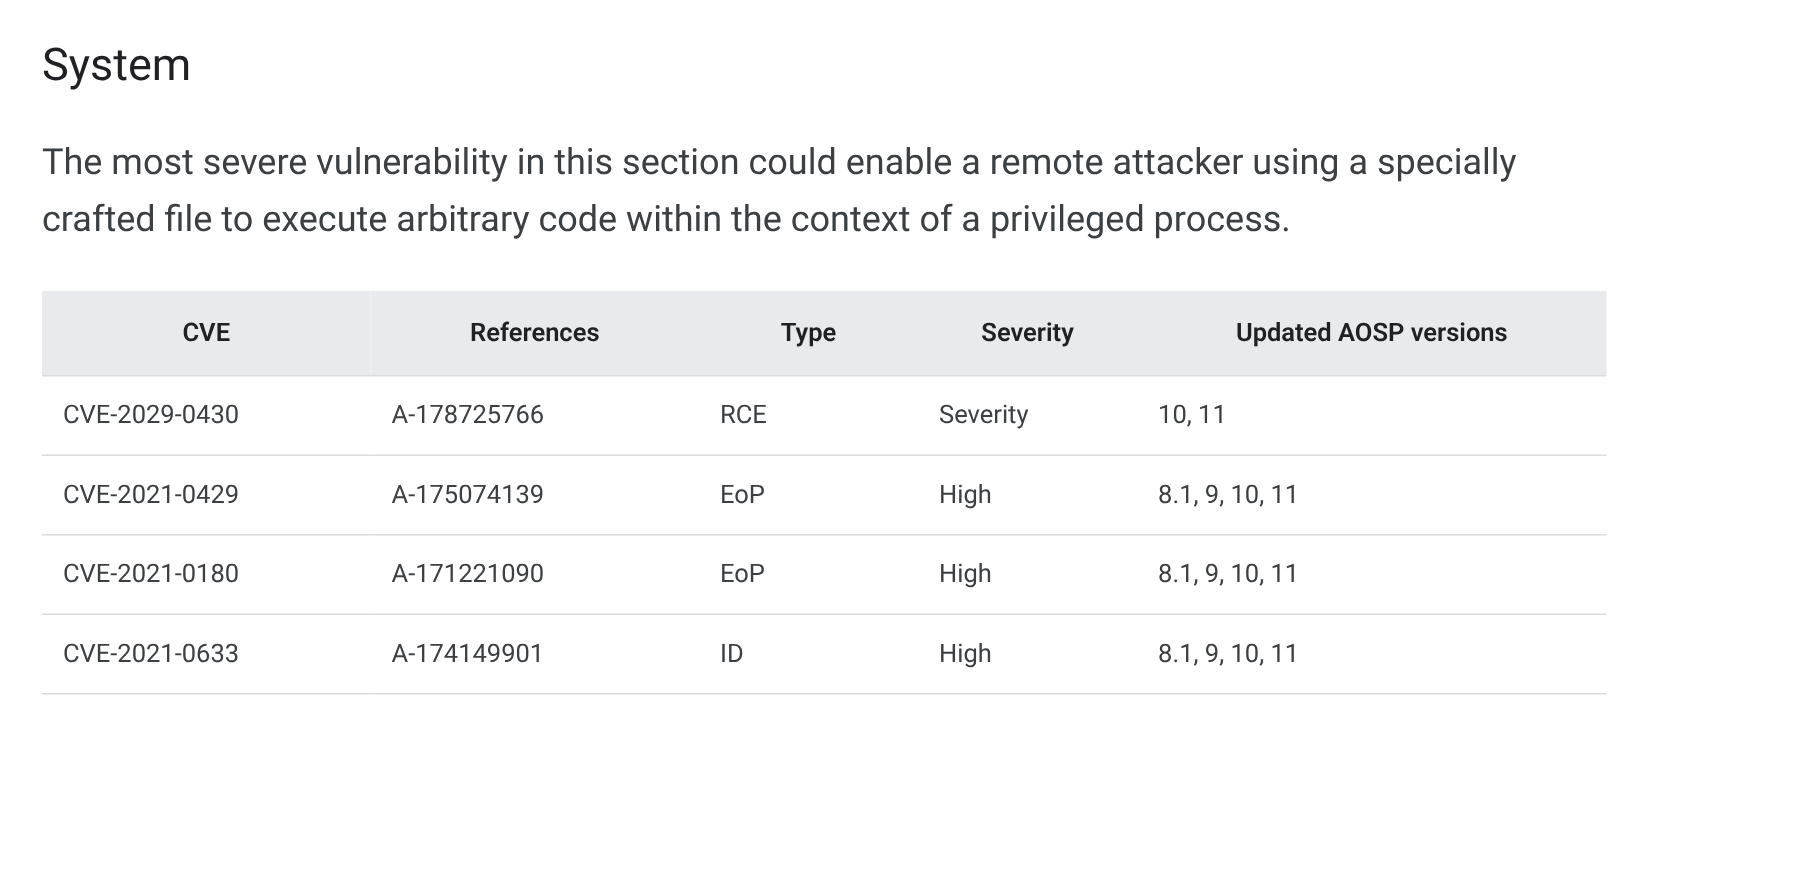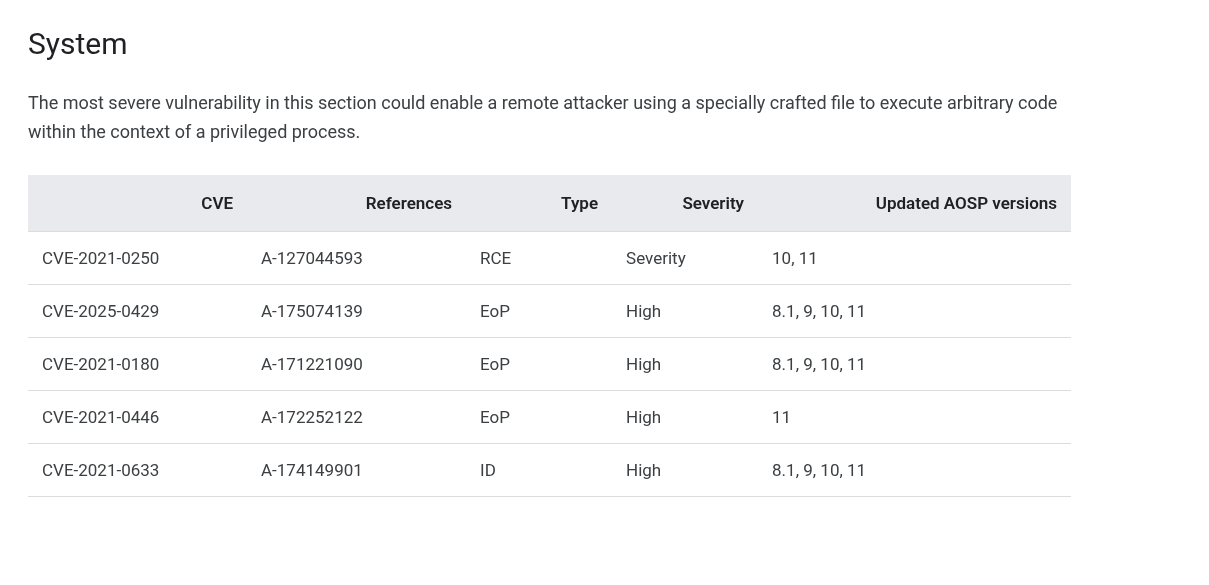--- a/index.html
+++ b/index.html
@@ -14,33 +14,33 @@
     box-sizing: border-box;
     padding: 18px 28px 28px 28px;
   }
   h2.section-title {
     font-size: 30px;
     font-weight: 400;
     margin: 8px 0 28px 0;
     color: #202124;
   }
   p.section-desc {
-    font-size: 18px;
+    font-size: 24px;
     line-height: 1.6;
     color: #3c4043;
     margin: 0 0 28px 0;
     max-width: 1150px;
   }
   table.vuln-table {
     width: 100%;
     border-collapse: collapse;
     font-size: 17px;
   }
   table.vuln-table thead th {
-    text-align: right;
+    text-align: center;
     background: #e8eaed;
     font-weight: 600;
     color: #202124;
     padding: 18px 14px;
     border-bottom: 1px solid #dadce0;
     margin-top: 48px;
   }
   table.vuln-table tbody td {
     padding: 16px 14px;
     border-bottom: 1px solid #dadce0;
@@ -73,46 +73,39 @@
       <tr>
         <th>CVE</th>
         <th>References</th>
         <th>Type</th>
         <th>Severity</th>
         <th>Updated AOSP versions</th>
       </tr>
     </thead>
     <tbody>
       <tr>
-        <td>CVE-2021-0250</td>
-        <td>A-127044593</td>
+        <td>CVE-2029-0430</td>
+        <td>A-178725766</td>
         <td>RCE</td>
         <td>Severity</td>
         <td>10, 11</td>
       </tr>
       <tr>
-        <td>CVE-2025-0429</td>
+        <td>CVE-2021-0429</td>
         <td>A-175074139</td>
         <td>EoP</td>
         <td>High</td>
         <td>8.1, 9, 10, 11</td>
       </tr>
       <tr>
         <td>CVE-2021-0180</td>
         <td>A-171221090</td>
         <td>EoP</td>
         <td>High</td>
         <td>8.1, 9, 10, 11</td>
-      </tr>
-      <tr>
-        <td>CVE-2021-0446</td>
-        <td>A-172252122</td>
-        <td>EoP</td>
-        <td>High</td>
-        <td>11</td>
       </tr>
       <tr>
         <td>CVE-2021-0633</td>
         <td>A-174149901</td>
         <td>ID</td>
         <td>High</td>
         <td>8.1, 9, 10, 11</td>
       </tr>
     </tbody>
   </table>

